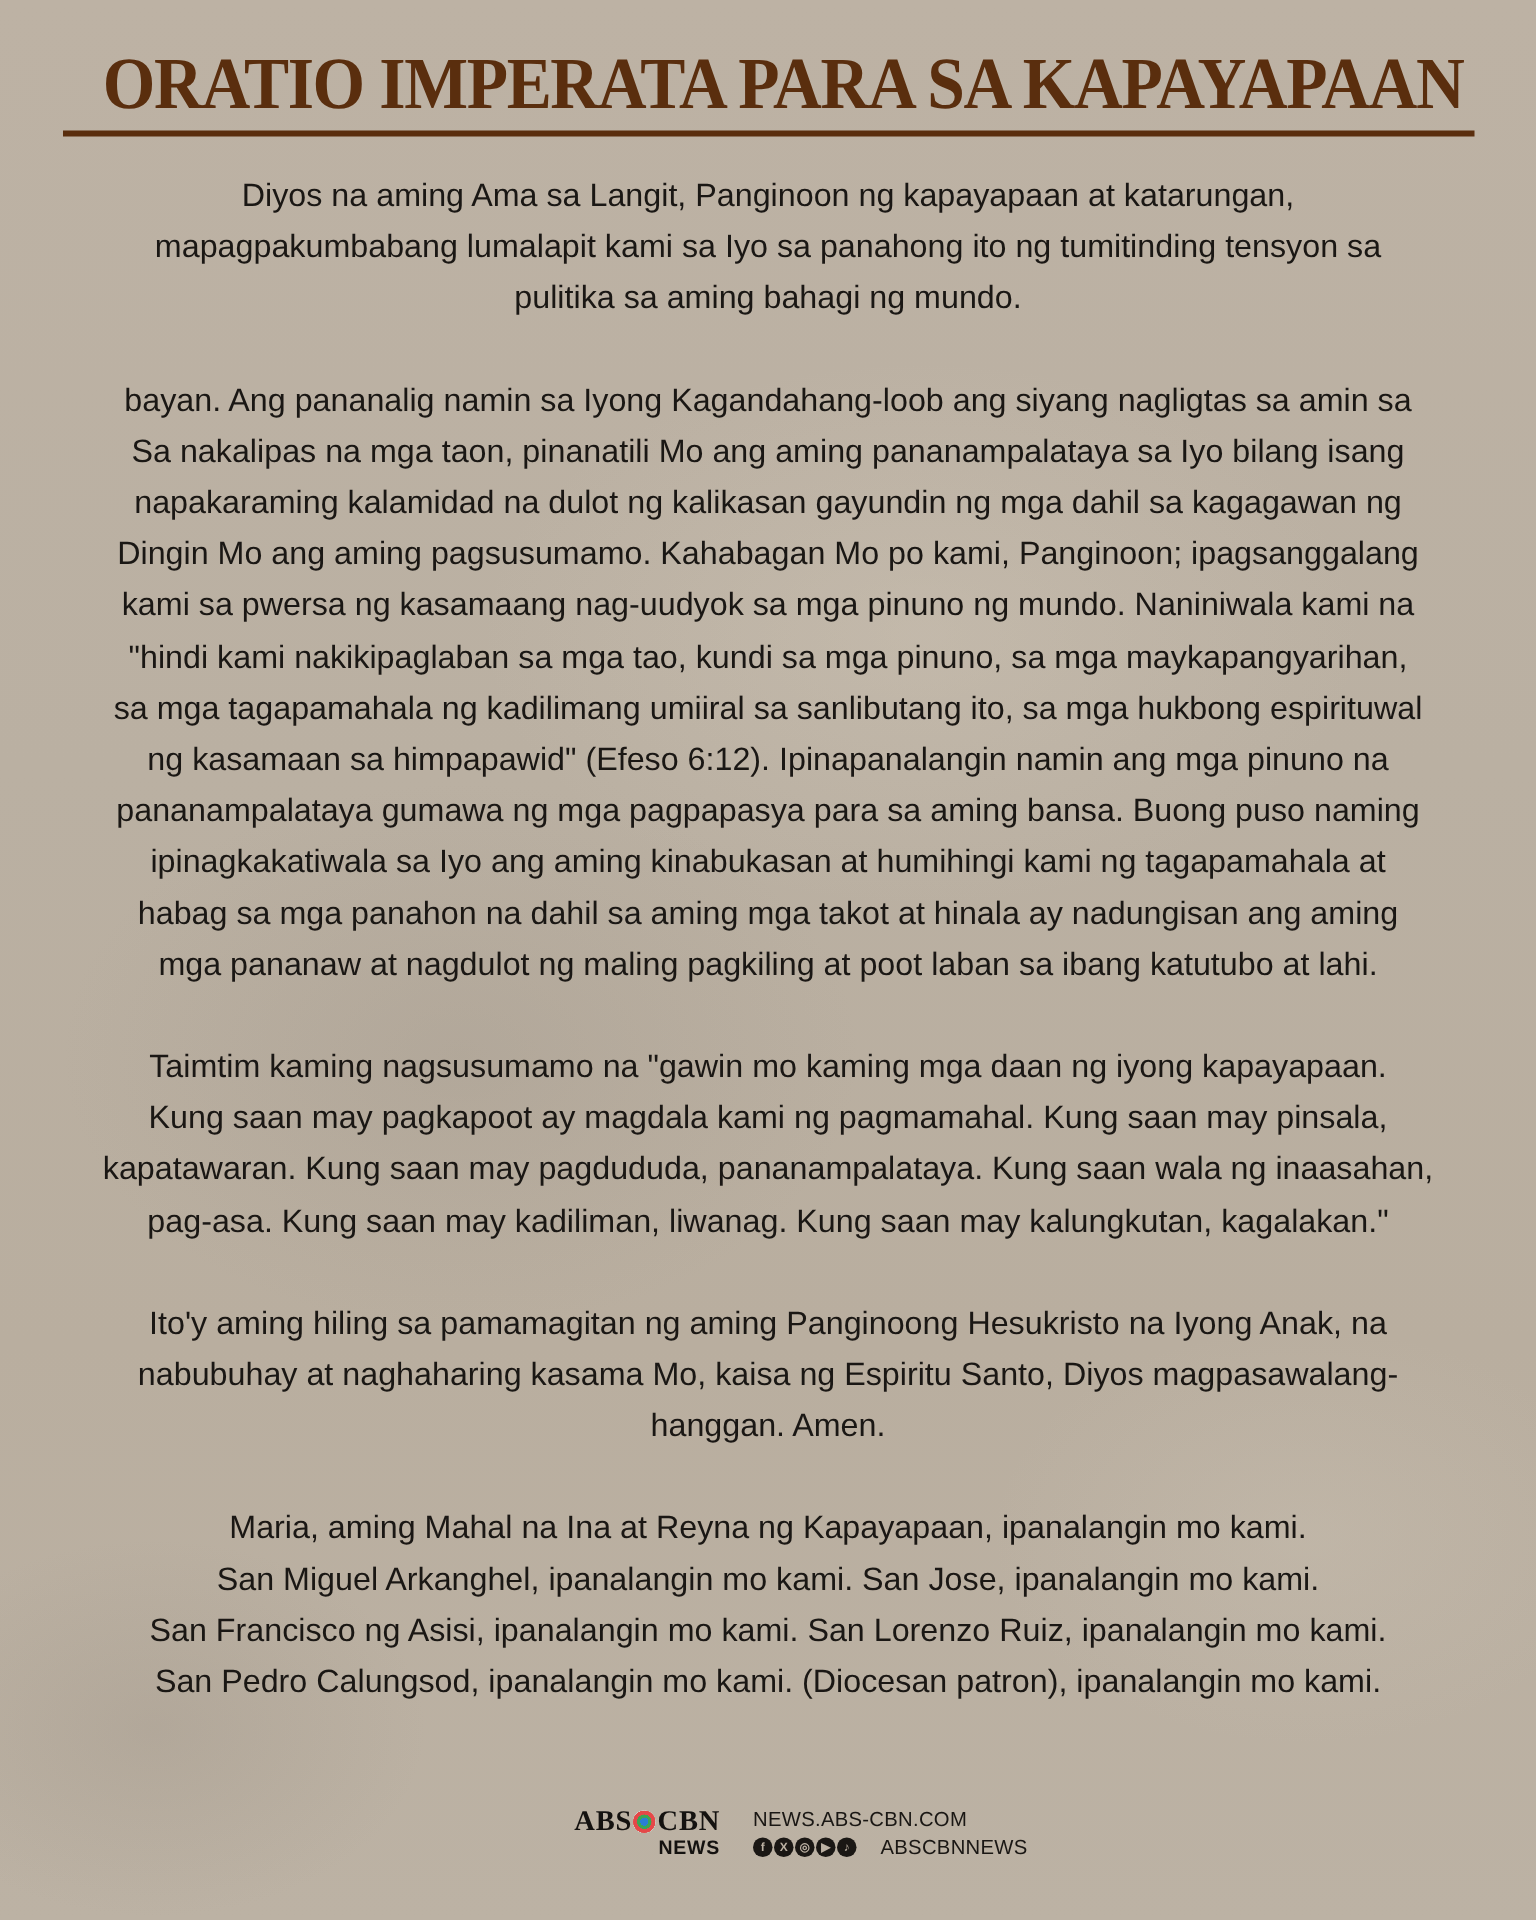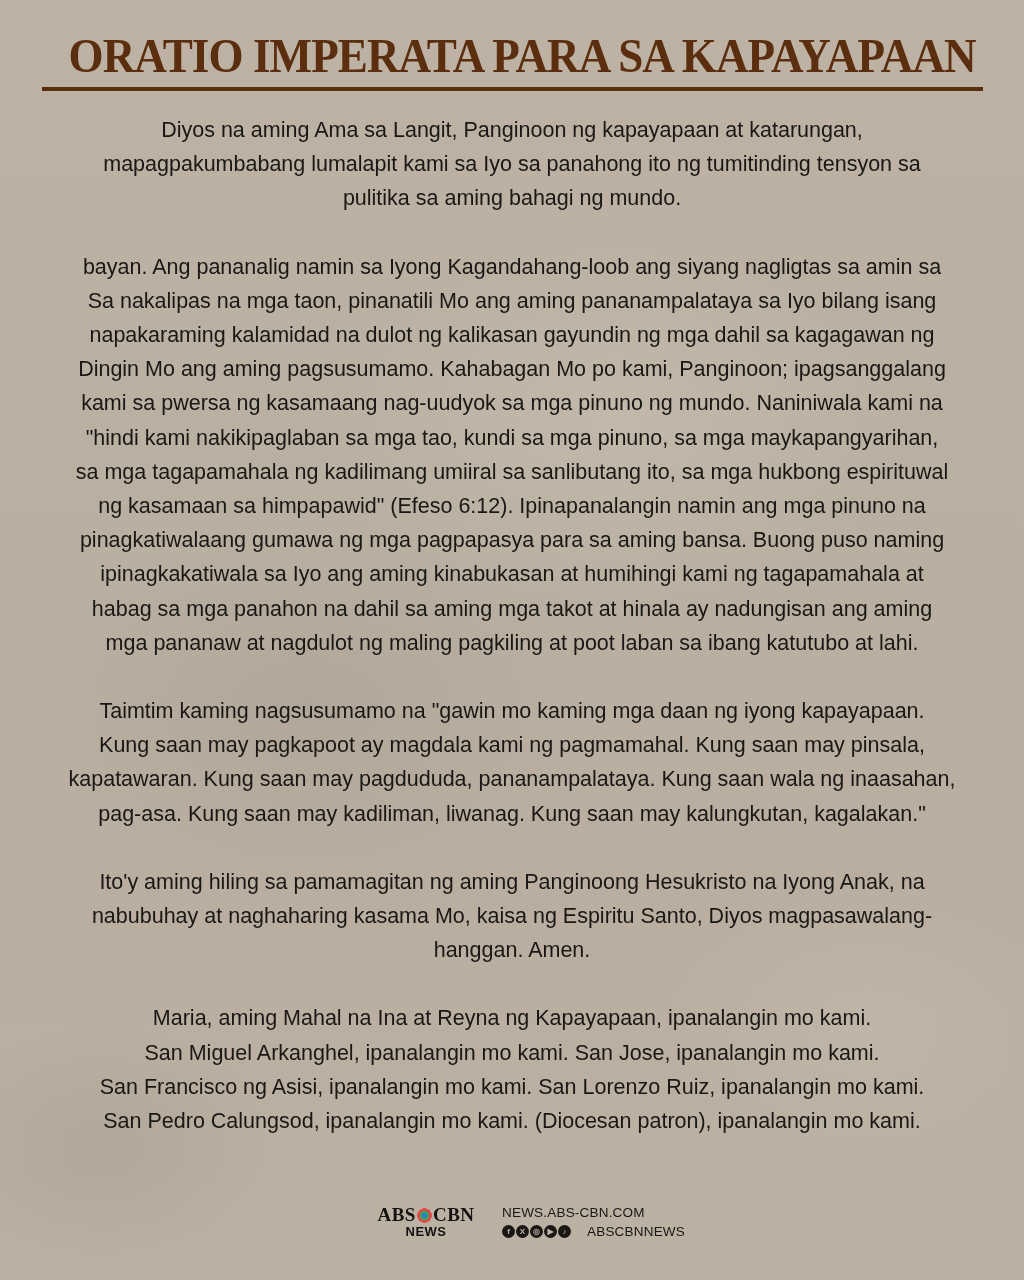--- a/index.html
+++ b/index.html
@@ -44,22 +44,22 @@
       text-align: center;
       font-size: 21.5px;
       line-height: 34.2px;
     }
     .para { margin: 0 0 34px 0; text-align: center; }
     .line { display: block; white-space: nowrap; }
     .footer {
       position: absolute; left: 340px; top: 1203px; width: 360px; height: 44px;
     }
     .logo {
-      position: absolute; left: 16px; top: 2px; width: 140px; height: 40px;
-      text-align: center;
+      position: absolute; left: 0; top: 2px; width: 140px; height: 40px;
+      text-align: right;
     }
     .logo-main {
       display: block;
       font-family: "Liberation Serif", serif; font-weight: bold;
       font-size: 19px; line-height: 20px; color: #141210; letter-spacing: 0.5px;
     }
     .logo-main .ring {
       display: inline-block; width: 15px; height: 15px; border-radius: 50%;
       vertical-align: -2px; margin: 0 1px;
       background: radial-gradient(circle, #2a7fd4 0 25%, #3aa655 26% 45%, #e54848 46% 70%, #f3f0ea 71%);
@@ -98,21 +98,21 @@
     </p>
     <p class="para">
       <span class="line">bayan. Ang pananalig namin sa Iyong Kagandahang-loob ang siyang nagligtas sa amin sa</span>
       <span class="line">Sa nakalipas na mga taon, pinanatili Mo ang aming pananampalataya sa Iyo bilang isang</span>
       <span class="line">napakaraming kalamidad na dulot ng kalikasan gayundin ng mga dahil sa kagagawan ng</span>
       <span class="line">Dingin Mo ang aming pagsusumamo. Kahabagan Mo po kami, Panginoon; ipagsanggalang</span>
       <span class="line">kami sa pwersa ng kasamaang nag-uudyok sa mga pinuno ng mundo. Naniniwala kami na</span>
       <span class="line">"hindi kami nakikipaglaban sa mga tao, kundi sa mga pinuno, sa mga maykapangyarihan,</span>
       <span class="line">sa mga tagapamahala ng kadilimang umiiral sa sanlibutang ito, sa mga hukbong espirituwal</span>
       <span class="line">ng kasamaan sa himpapawid" (Efeso 6:12). Ipinapanalangin namin ang mga pinuno na</span>
-      <span class="line">pinagkatiwalaang gumawa ng mga pagpapasya para sa aming bansa. Buong puso naming</span>
+      <span class="line">pananampalataya gumawa ng mga pagpapasya para sa aming bansa. Buong puso naming</span>
       <span class="line">ipinagkakatiwala sa Iyo ang aming kinabukasan at humihingi kami ng tagapamahala at</span>
       <span class="line">habag sa mga panahon na dahil sa aming mga takot at hinala ay nadungisan ang aming</span>
       <span class="line">mga pananaw at nagdulot ng maling pagkiling at poot laban sa ibang katutubo at lahi.</span>
     </p>
     <p class="para">
       <span class="line">Taimtim kaming nagsusumamo na "gawin mo kaming mga daan ng iyong kapayapaan.</span>
       <span class="line">Kung saan may pagkapoot ay magdala kami ng pagmamahal. Kung saan may pinsala,</span>
       <span class="line">kapatawaran. Kung saan may pagdududa, pananampalataya. Kung saan wala ng inaasahan,</span>
       <span class="line">pag-asa. Kung saan may kadiliman, liwanag. Kung saan may kalungkutan, kagalakan."</span>
     </p>

